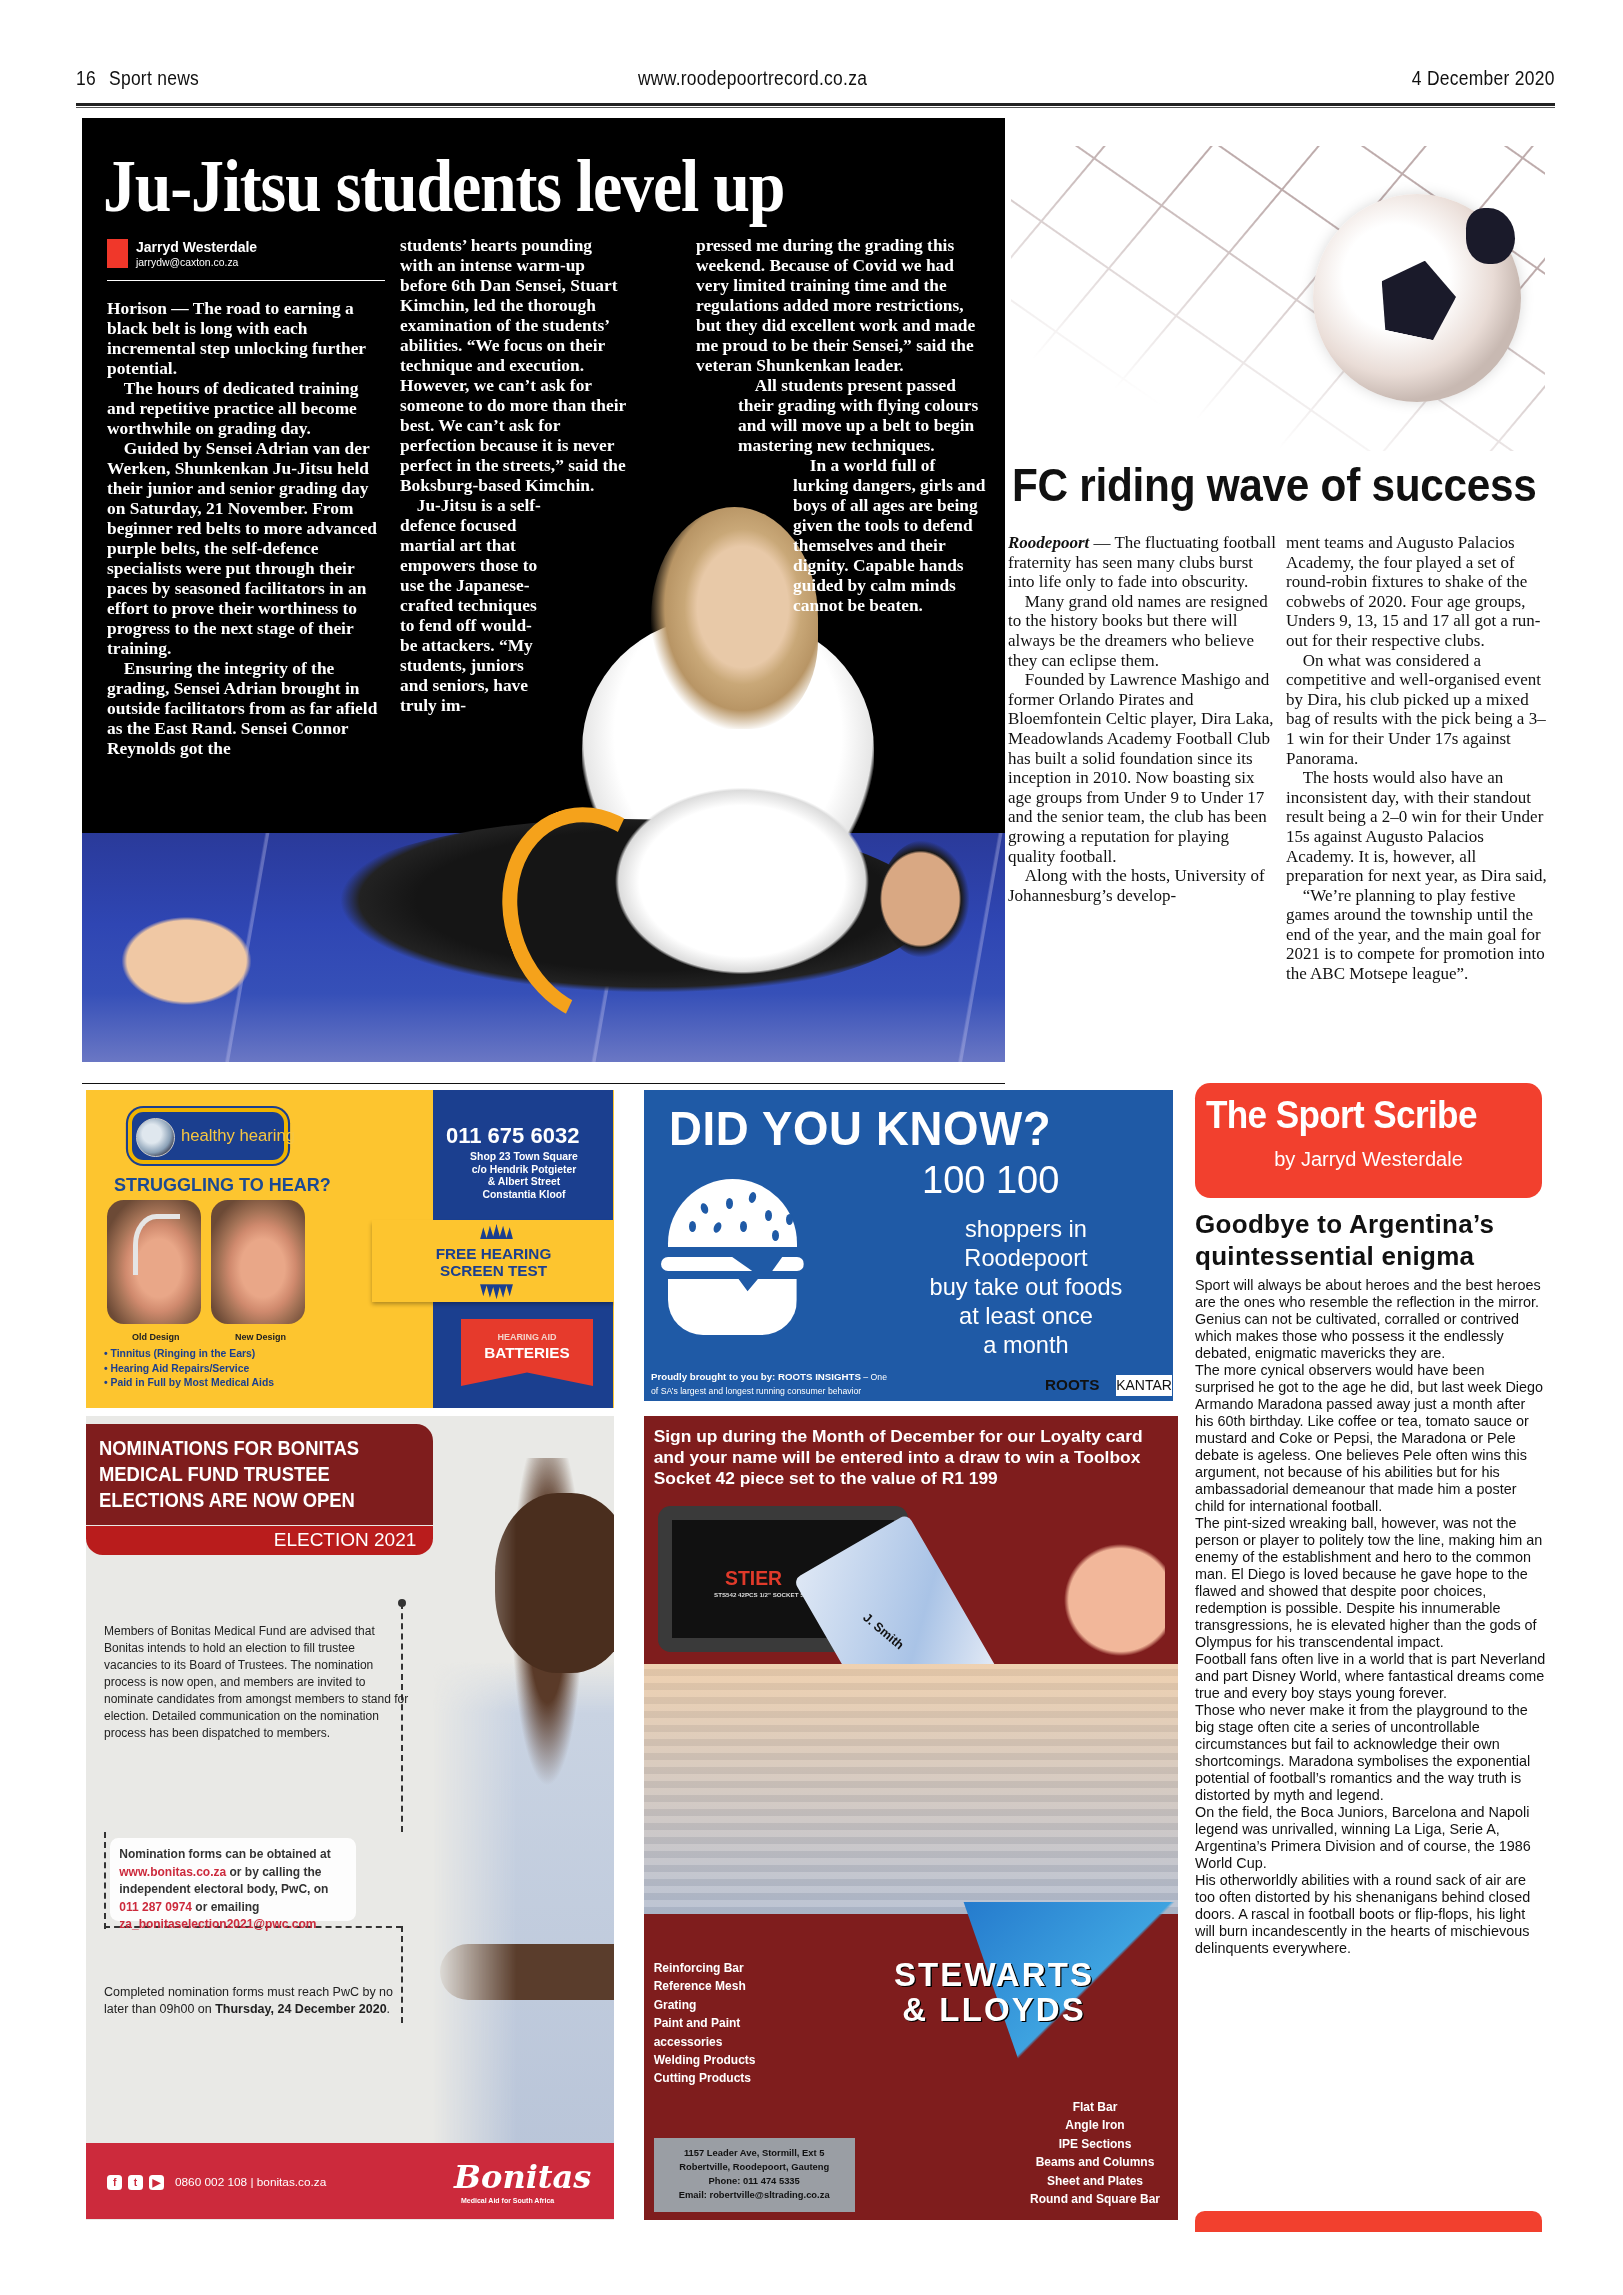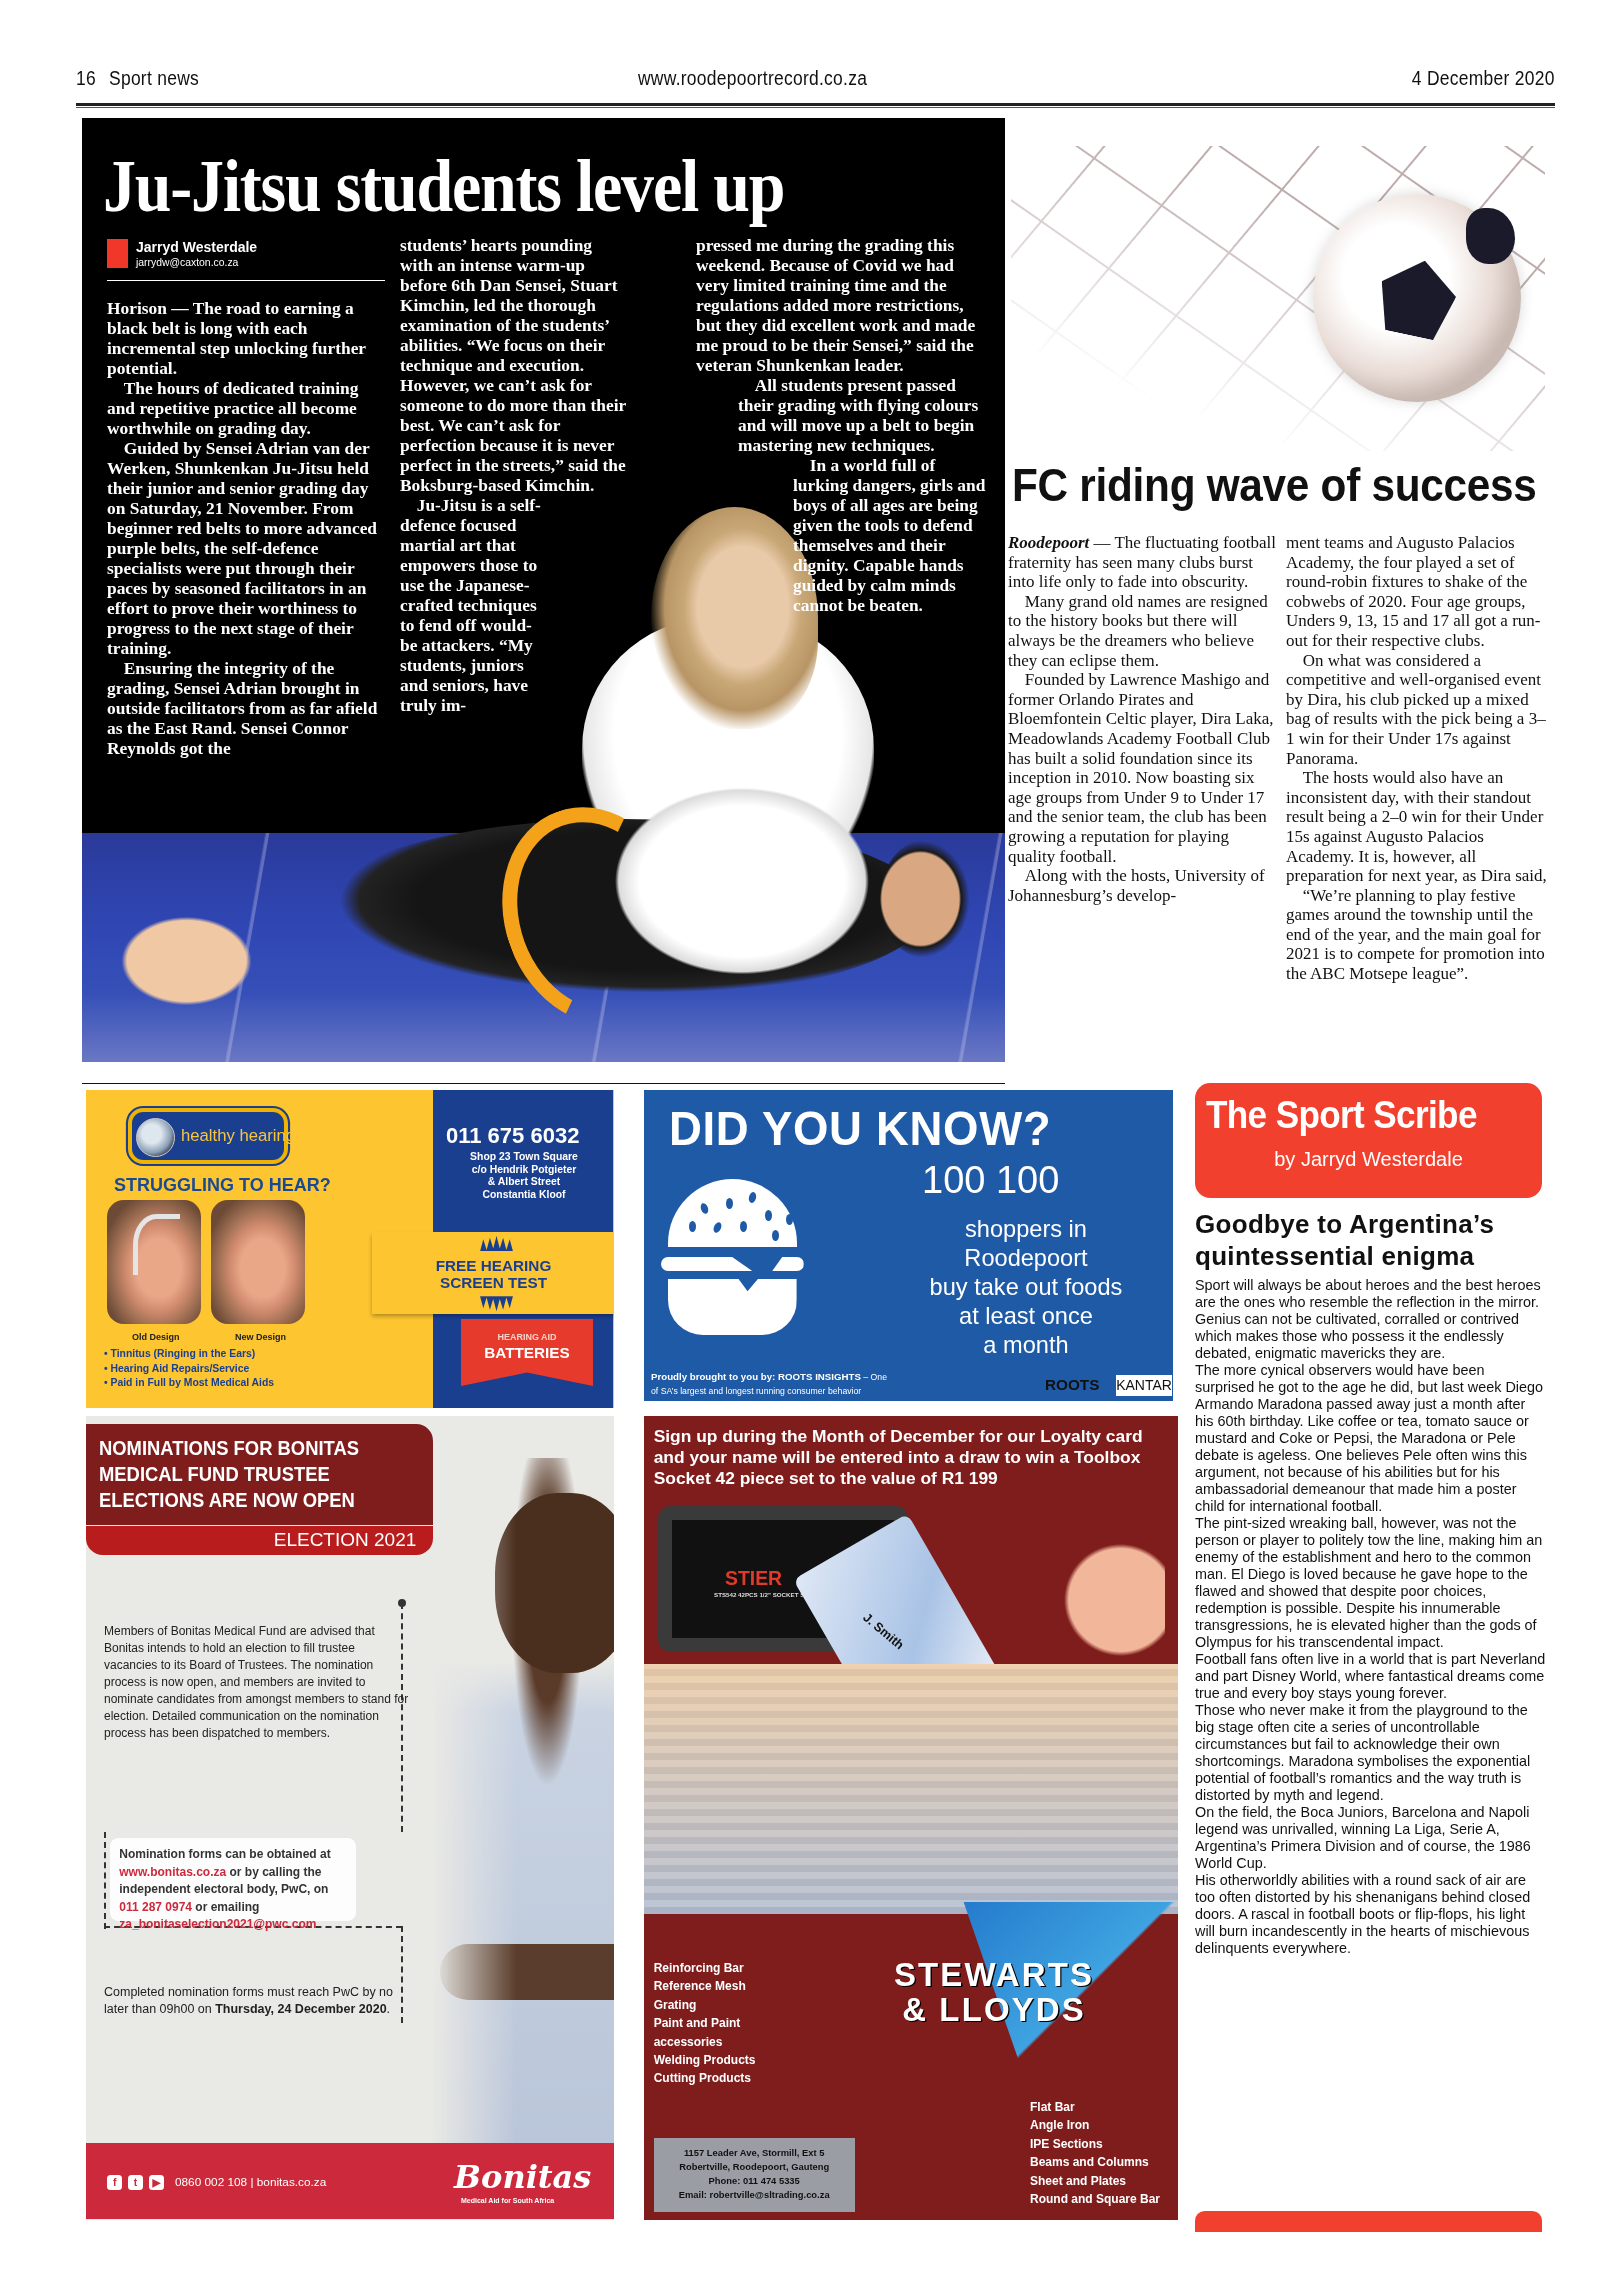--- a/index.html
+++ b/index.html
@@ -83,21 +83,21 @@
     background: radial-gradient(ellipse at 55% 55%, #e9a788 0 30%, #d08a6e 45%, #a27155 60%, #6c4a36 80%); }
   .ear1 { left: 21px; }
   .ear2 { left: 125px; }
   .ear1:after { content: ""; position: absolute; left: 26px; top: 14px; width: 42px; height: 56px; border: 5.6px solid #e5e5e5; border-right: none; border-bottom: none; border-radius: 50% 0 0 0; }
   .hh-cap { position: absolute; top: 242px; font-size: 9px; color: #222; }
   .hh-cap1 { left: 46px; }
   .hh-cap2 { left: 149px; }
   .hh-bullets { position: absolute; left: 18px; top: 257px; font-size: 10.4px; line-height: 14.6px; color: #1b3f8f; }
   .hh-phone { position: absolute; left: 360px; top: 33px; color: #fff; font-size: 22px; white-space: nowrap; }
   .hh-addr { position: absolute; left: 351px; top: 61px; width: 174px; text-align: center; color: #fff; font-size: 10.4px; line-height: 12.5px; }
-  .hh-free { position: absolute; left: 286px; top: 142px; width: 242px; height: 82px; background: #fdc52f; box-shadow: 0 2.8px 4.2px rgba(0,0,0,.3); }
+  .hh-free { position: absolute; left: 286px; top: 130px; width: 242px; height: 82px; background: #fdc52f; box-shadow: 0 2.8px 4.2px rgba(0,0,0,.3); }
   .hh-free-text { position: absolute; left: 0; top: 26px; width: 243px; text-align: center; color: #1b3f8f; font-size: 15.3px; line-height: 16.7px; }
   .hh-burst { position: absolute; left: 108px; top: 4.2px; width: 33px; height: 15.3px; border-top: 2.1px solid #1b3f8f; clip-path: polygon(0 100%,10% 20%,20% 90%,30% 10%,40% 80%,50% 0,60% 80%,70% 10%,80% 90%,90% 20%,100% 100%); background: #1b3f8f; }
   .hh-burst2 { top: 64px; transform: rotate(180deg); }
   .hh-ribbon { position: absolute; left: 375px; top: 229px; width: 132px; height: 67px; background: #e63a2c; clip-path: polygon(0 0,100% 0,100% 100%,50% 80%,0 100%); }
   .hh-rib1 { position: absolute; left: 375px; top: 242px; width: 132px; text-align: center; color: #f4d2c8; font-size: 9px; }
   .hh-rib2 { position: absolute; left: 375px; top: 254px; width: 132px; text-align: center; color: #fff; font-size: 15.3px; }
 
   
   .bon { position: absolute; left: 86px; top: 1416px; width: 528px; height: 804px; background: #e9e9e6; overflow: hidden; font-family: "Liberation Sans", sans-serif; }
   .bon-man { position: absolute; left: 347px; top: 42px; width: 208px; height: 729px;
@@ -149,21 +149,21 @@
   .sl-case-sub { position: absolute; left: 42px; top: 71px; color: #ddd; font-size: 6.2px; }
   .sl-card { position: absolute; left: 187px; top: 118px; width: 132px; height: 187px; background: linear-gradient(135deg, #dfe8f5, #a9c3e6 60%, #e9eef7); border-radius: 8.3px; transform: rotate(-30deg); }
   .sl-card-name { position: absolute; left: 28px; top: 83px; color: #111; font-size: 12.5px; transform: rotate(70deg); white-space: nowrap; }
   .sl-hand { position: absolute; left: 410px; top: 118px; width: 111px; height: 132px; background: radial-gradient(ellipse at 60% 50%, #f2b79a 0 55%, transparent 60%); }
   .sl-warehouse { position: absolute; left: 0; top: 248px; width: 534px; height: 250px;
     background: linear-gradient(180deg, rgba(255,210,160,.7), rgba(180,190,210,.6)),
                 repeating-linear-gradient(0deg, #9aa4b4 0 7px, #c8ced8 7px 14px); }
   .sl-logo-bg { position: absolute; left: 264px; top: 486px; width: 278px; height: 160px; background: linear-gradient(135deg, #1e70c8 0, #3ea3e0 60%, transparent 61%); clip-path: polygon(20% 0, 100% 0, 100% 60%, 40% 100%); }
   .sl-logo { position: absolute; left: 218px; top: 541px; width: 264px; font-size: 33px; line-height: 35px; letter-spacing: 2.1px; text-align: center; text-shadow: 1.4px 1.4px 0 #000; }
   .sl-list-l { position: absolute; left: 9.7px; top: 543px; font-size: 12px; line-height: 18.4px; }
-  .sl-list-r { position: absolute; right: 18px; top: 682px; font-size: 12px; line-height: 18.4px; text-align: left; }
+  .sl-list-r { position: absolute; right: 18px; top: 682px; font-size: 12px; line-height: 18.4px; text-align: center; }
   .sl-addr { position: absolute; left: 9.7px; top: 722px; width: 201px; height: 74px; background: #9a9ea4; color: #111; font-size: 9.4px; line-height: 14px; text-align: center; padding-top: 8.3px; }
 
   
   .ss-box { position: absolute; left: 1195px; top: 1083px; width: 347px; height: 115px; background: #f2402e; border-radius: 15.3px; }
   .ss-title { position: absolute; left: 11px; top: 9.7px; color: #fff; font-weight: bold; font-size: 39px; white-space: nowrap; transform: scaleX(0.9); transform-origin: left top; letter-spacing: -0.7px; }
   .ss-by { position: absolute; left: 0; top: 65px; width: 347px; text-align: center; color: #fff; font-size: 20px; }
   .ss-head { position: absolute; left: 1195px; top: 1208px; width: 354px; font-weight: bold; font-size: 26px; line-height: 32px; color: #111; letter-spacing: 0.3px; }
   .ss-body { position: absolute; left: 1195px; top: 1277px; width: 351px; font-size: 14.4px; line-height: 17px; color: #111; }
   .ss-bottom { position: absolute; left: 1195px; top: 2211px; width: 347px; height: 21px; background: #f2402e; border-radius: 9.7px 9.7px 0 0; }
 </style>

